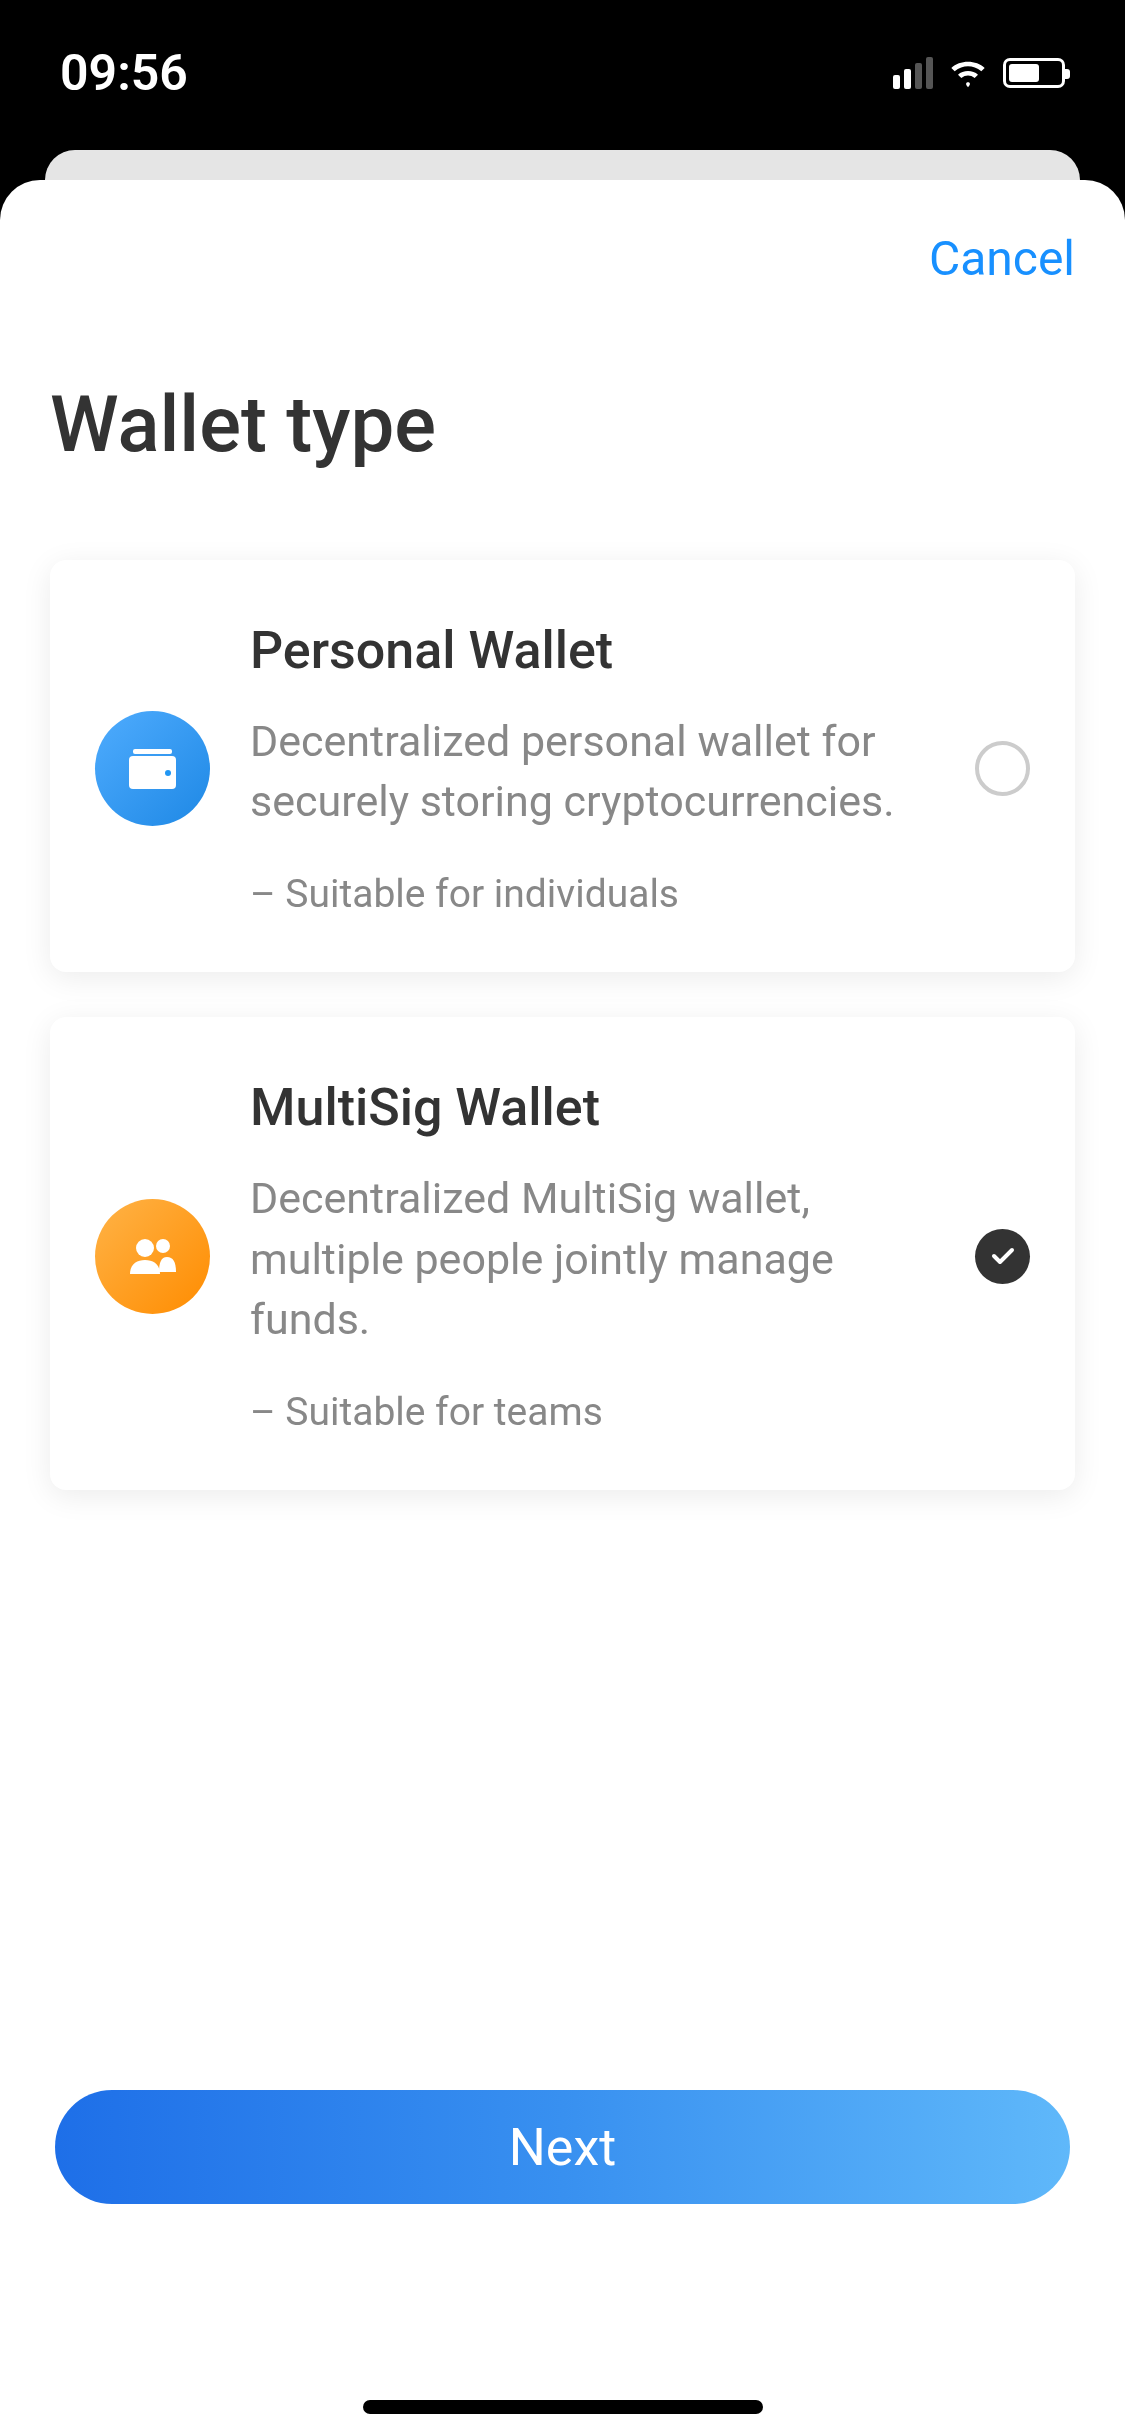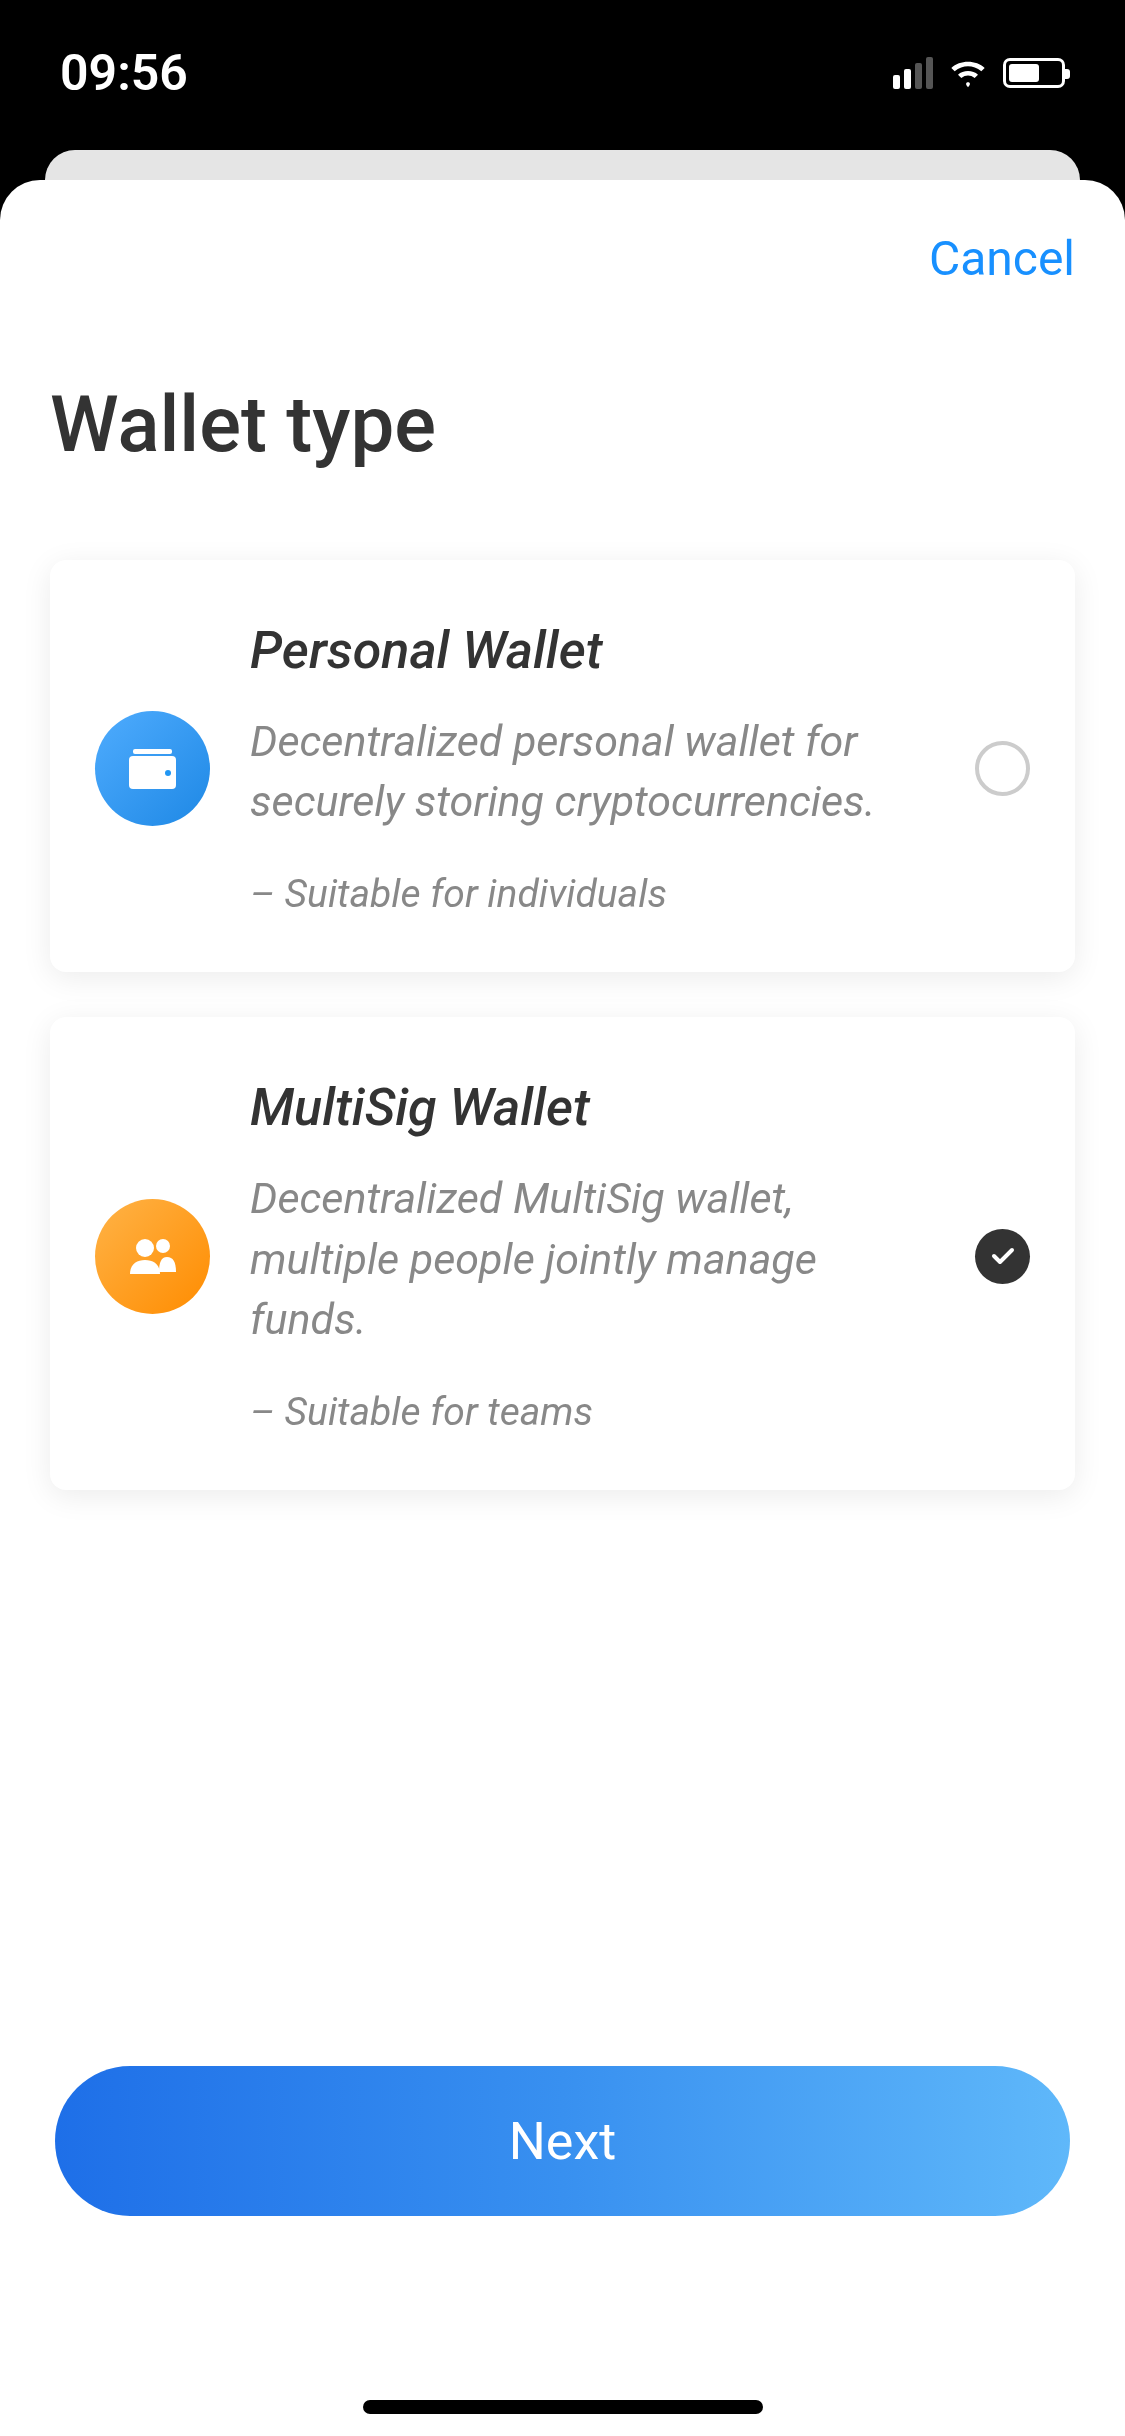--- a/index.html
+++ b/index.html
@@ -138,21 +138,20 @@
       flex-shrink: 0;
     }
     .icon-blue {
       background: linear-gradient(135deg, #4facfe 0%, #1e88e5 100%);
     }
     .icon-orange {
       background: linear-gradient(135deg, #ffb347 0%, #ff8c00 100%);
     }
     .option-content {
       flex: 1;
-      font-style: italic;
     }
     .option-title {
       font-size: 52px;
       font-weight: 500;
       color: #333;
       margin-bottom: 30px;
     }
     .option-desc {
       font-size: 43px;
       color: #888;
@@ -174,24 +173,24 @@
       background: #fff;
     }
     .radio-checked {
       background: #333;
       display: flex;
       align-items: center;
       justify-content: center;
     }
     .next-btn {
       position: absolute;
-      bottom: 220px;
+      bottom: 232px;
       left: 55px;
       right: 55px;
-      height: 150px;
+      height: 114px;
       border-radius: 75px;
       border: none;
       background: linear-gradient(90deg, #1e6fe8 0%, #3890f0 50%, #5fb8fa 100%);
       color: #fff;
       font-size: 52px;
       font-weight: 400;
       cursor: pointer;
     }
     .home-indicator {
       position: absolute;

